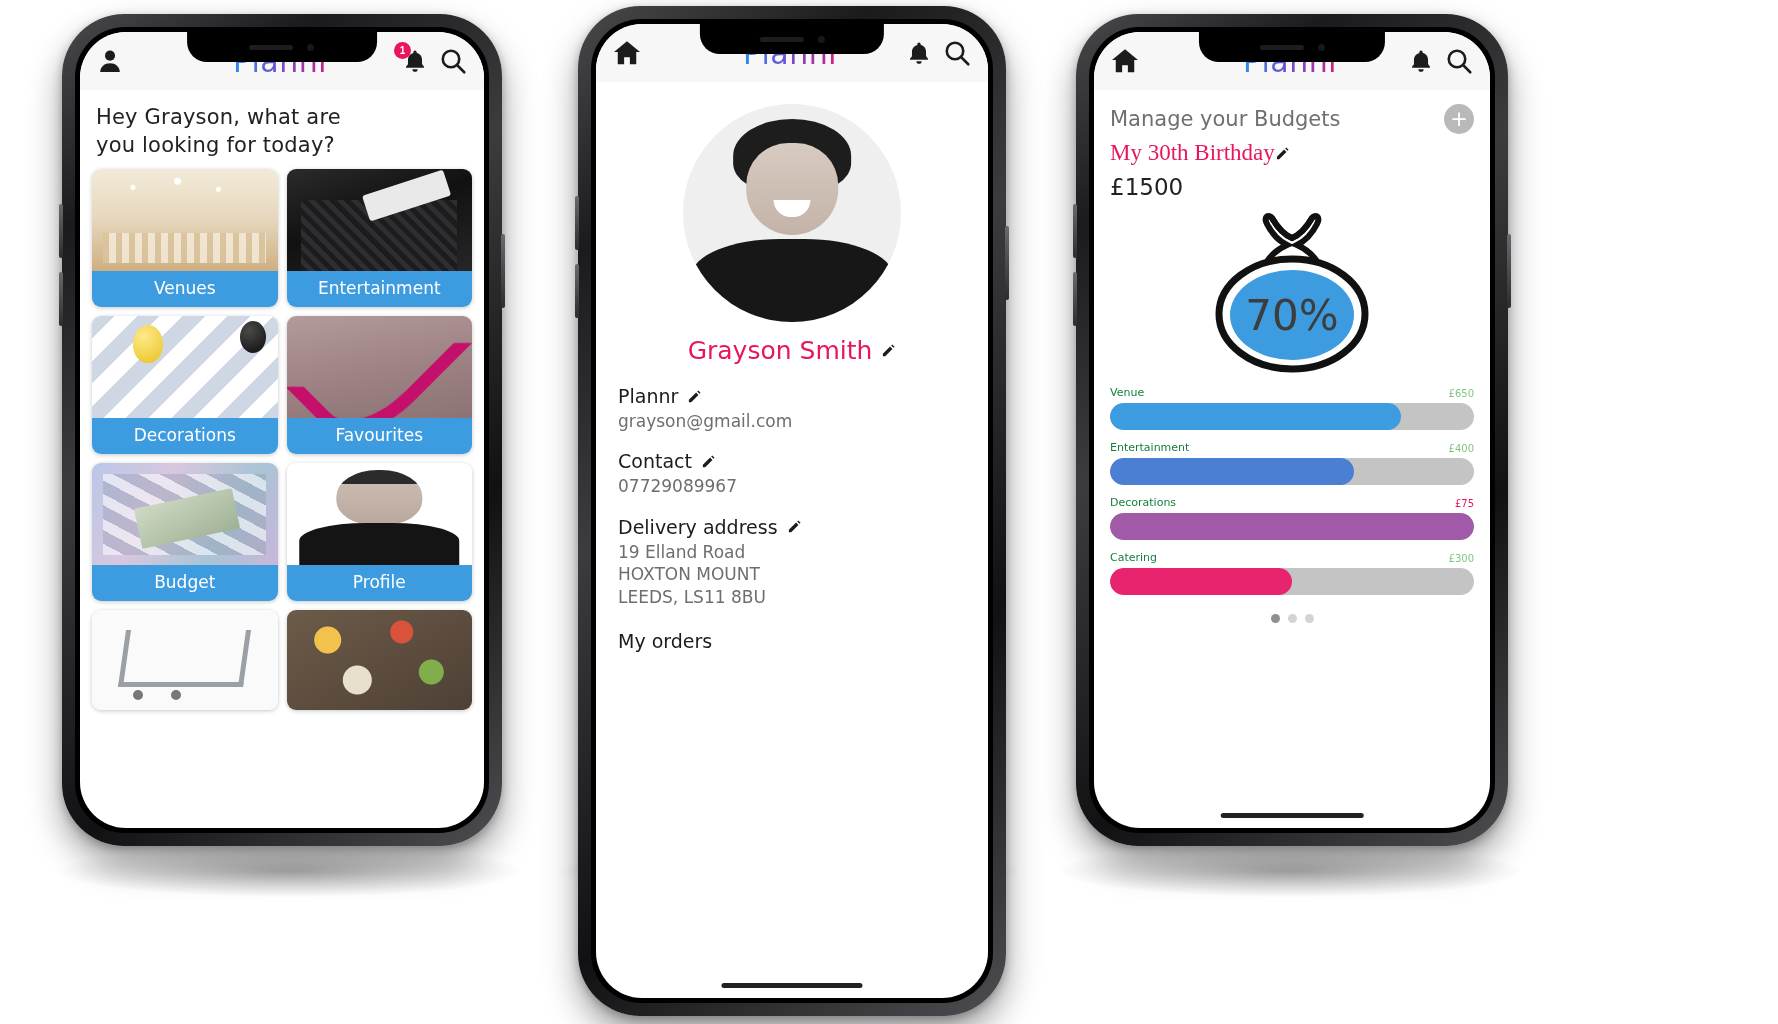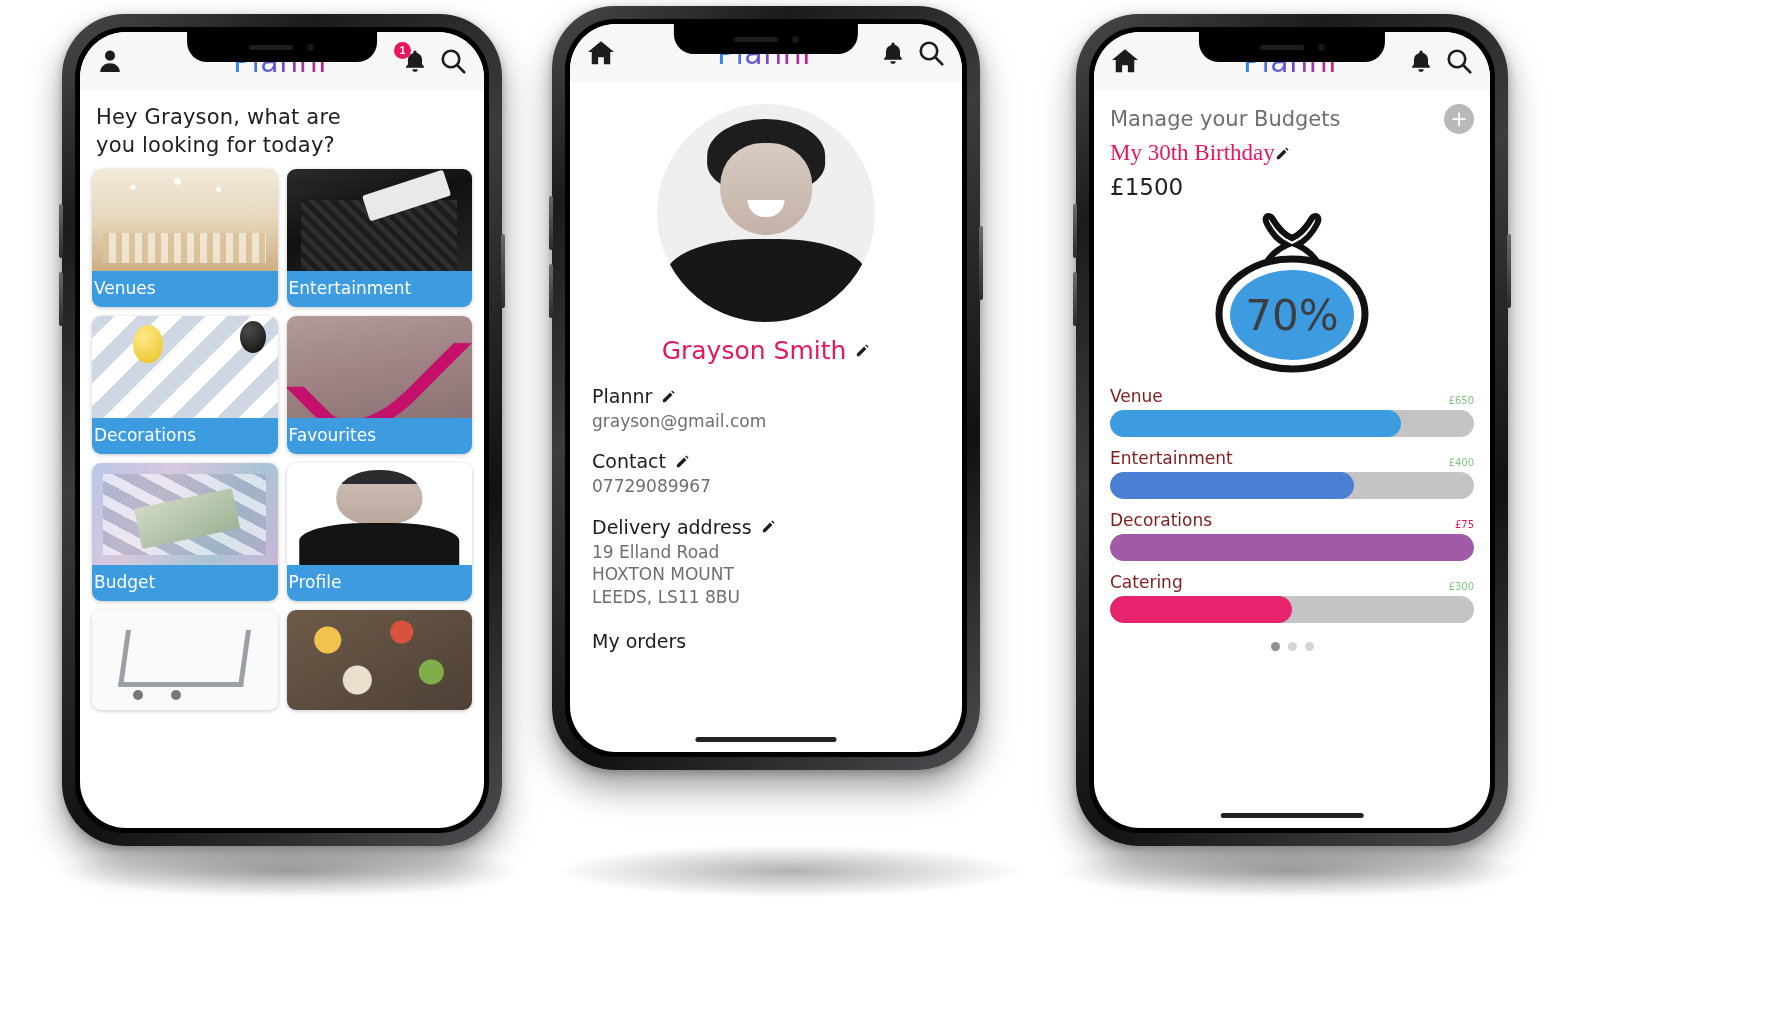--- a/index.html
+++ b/index.html
@@ -95,21 +95,21 @@
     border-radius: 9px; overflow: hidden;
     box-shadow: 0 1px 4px rgba(0,0,0,0.22);
     background: #fff;
     height: 138px;
     display: flex; flex-direction: column;
   }
   .tile-img { flex: 1; position: relative; overflow: hidden; }
   .tile-label {
     background: #3d9be0; color: #fff;
     font-family: "DejaVu Sans", sans-serif;
-    font-size: 17px; 
+    font-size: 17px; text-align: center;
     padding: 7px 2px 9px;
     white-space: nowrap; overflow: hidden;
   }
 
   
   .img-venue { background:
      radial-gradient(circle at 22% 18%, #fff 2px, transparent 3px),
      radial-gradient(circle at 46% 12%, #fff 3px, transparent 4px),
      radial-gradient(circle at 68% 20%, #fff 2px, transparent 3px),
      linear-gradient(180deg,#f2ead9 0%, #e6d8bd 48%, #cfae82 100%); }
@@ -206,21 +206,21 @@
   .b-event {
     display:flex; align-items:center; 
     padding: 4px 16px 0; color:#e8165e;
     font-family:Liberation Serif, serif; font-size: 23px;
   }
   .b-total { padding: 1px 16px 0; font-family:"DejaVu Sans", sans-serif; font-size: 23px; color:#222;margin-top:7px; }
   .bag-wrap { display:flex; justify-content:center; padding: 6px 0 10px; }
   .rows { padding: 0 16px; }
   .row { margin-bottom: 11px; }
   .row-top { display:flex; align-items:flex-end; justify-content:space-between; margin-bottom: 4px; }
-  .row-name { font-family:"DejaVu Sans", sans-serif; font-size: 17px; color:#7f1d1d; }
+  .row-name { font-family:"DejaVu Sans", sans-serif; font-size: 11px; color:#15803d; }
   .row-amt { font-family:"DejaVu Sans", sans-serif; font-size: 10px; }
   .track { height: 27px; border-radius: 14px; background:#c4c4c4; overflow:hidden; }
   .fill { height: 100%; border-radius: 14px; }
   .dots { display:flex; justify-content:center; gap:8px; padding: 8px 0 0; }
   .dot { width: 9px; height: 9px; border-radius:50%; background:#d4d4d4; }
   .dot.active { background:#8f8f8f; }
 
   .shadow-floor {
     position:absolute; border-radius:50%;
     background: radial-gradient(ellipse at center, rgba(0,0,0,0.30) 0%, rgba(0,0,0,0) 72%);
@@ -305,21 +305,21 @@
             <div class="tile-img img-cart"></div>
           </div>
           <div class="tile" style="height:100px;">
             <div class="tile-img img-food"></div>
           </div>
         </div>
       </div>
     </div>
   </div>
 
-  <div class="phone" style="left:552px; top:6px; width:428px; height:764px;">
+  <div class="phone" style="left:578px; top:6px; width:428px; height:1010px;">
     <div class="side-btn" style="left:-3px; top:190px; width:4px; height:54px;"></div>
     <div class="side-btn" style="left:-3px; top:258px; width:4px; height:54px;"></div>
     <div class="side-btn" style="right:-3px; top:220px; width:4px; height:74px;"></div>
     <div class="phone-inner">
       <div class="screen">
         <div class="notch">
           <div class="speaker"></div>
           <div class="cam"></div>
         </div>
 

